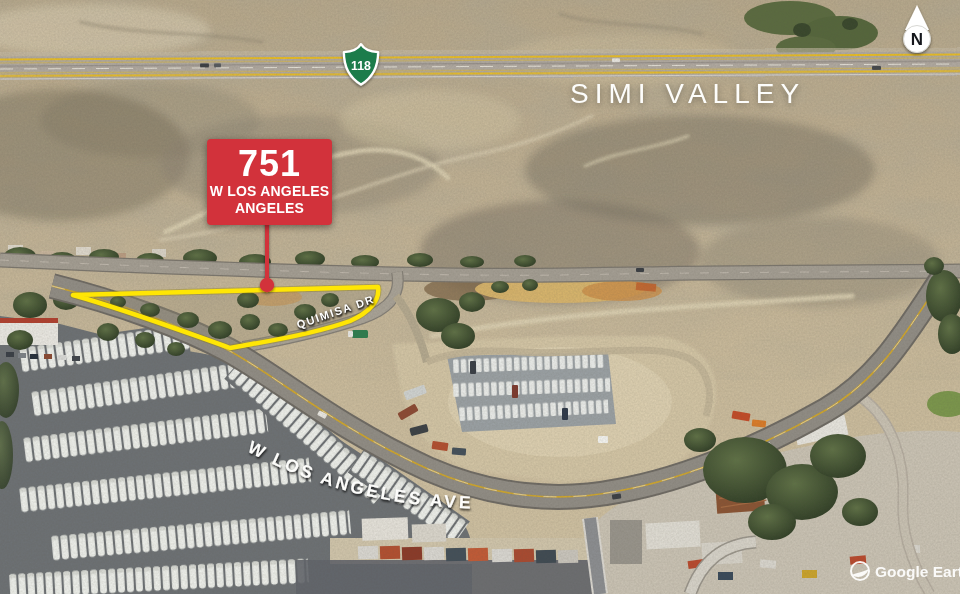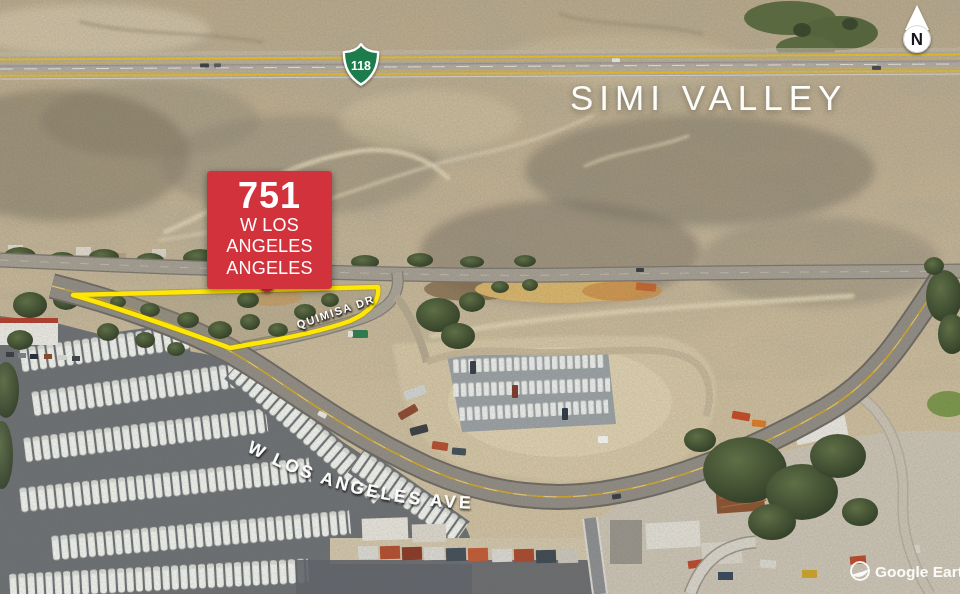--- a/index.html
+++ b/index.html
@@ -1,25 +1,25 @@
 <!DOCTYPE html>
 <html><head>
 <meta charset="utf-8">
 <style>
   html,body{margin:0;padding:0;background:#222;}
   #stage{position:relative;width:960px;height:594px;overflow:hidden;
          font-family:"Liberation Sans",sans-serif;}
   #stage svg{position:absolute;left:0;top:0;}
   .overlay{position:absolute;color:#fff;}
-  #city-label{left:570px;top:78px;font-size:35px;letter-spacing:6px;font-weight:400;
+  #city-label{left:570px;top:78px;font-size:28px;letter-spacing:6px;font-weight:400;
               color:#fdfdfb;text-shadow:0 2px 6px rgba(0,0,0,.35);white-space:nowrap;}
   #callout{left:207px;top:139px;width:121px;background:#d2323b;border-radius:4px;
-           text-align:center;padding:6px 2px 9px 2px;box-shadow:0 2px 7px rgba(0,0,0,.45);margin-top:32px;}
+           text-align:center;padding:6px 2px 9px 2px;box-shadow:0 2px 7px rgba(0,0,0,.45);}
   #callout .num{font-size:36px;font-weight:bold;line-height:1.05;letter-spacing:1px;}
-  #callout .street{font-size:18px;font-weight:normal;line-height:1.2;letter-spacing:.2px;}
+  #callout .street{font-size:14px;font-weight:bold;line-height:1.2;letter-spacing:.2px;}
   #quimisa-label{left:297px;top:319px;transform:rotate(-19deg);transform-origin:left center;
                  font-size:11px;font-weight:bold;letter-spacing:1.6px;white-space:nowrap;
                  text-shadow:0 2px 2px rgba(0,0,0,.9),1px 1px 3px rgba(0,0,0,.7);}
 </style>
 </head>
 <body>
 
 <div id="stage">
 <svg width="960" height="594" viewBox="0 0 960 594">
   <defs>

